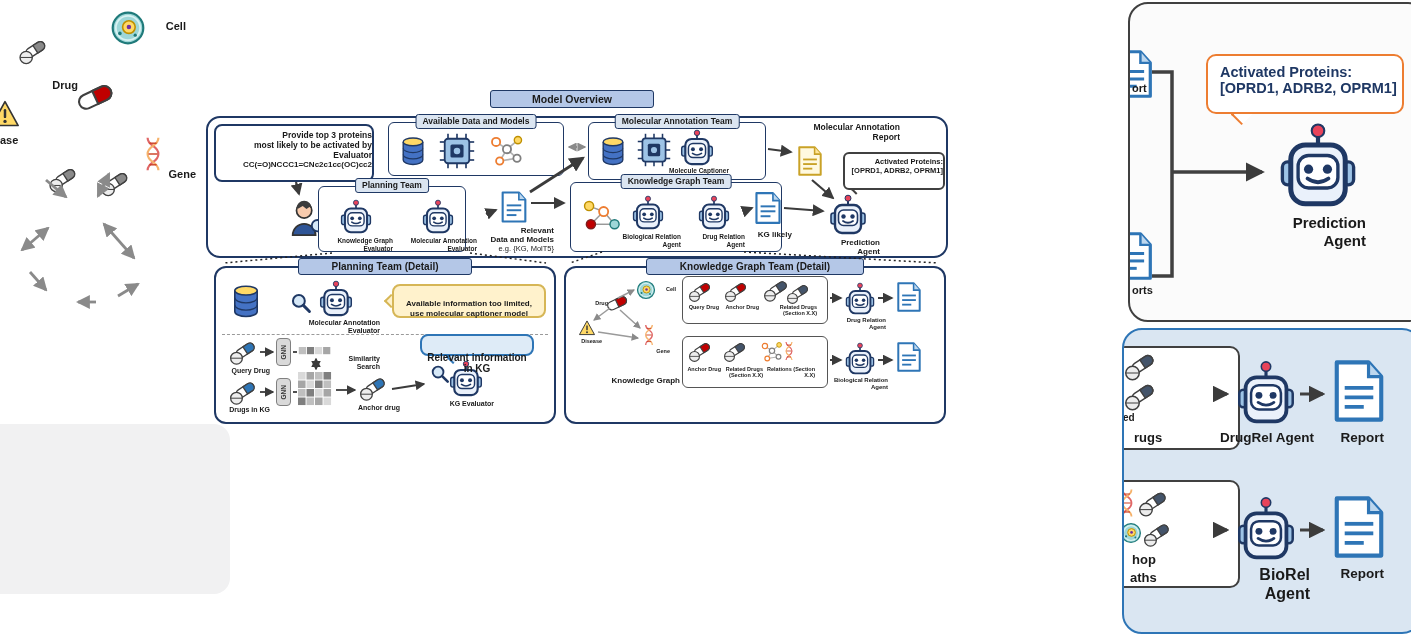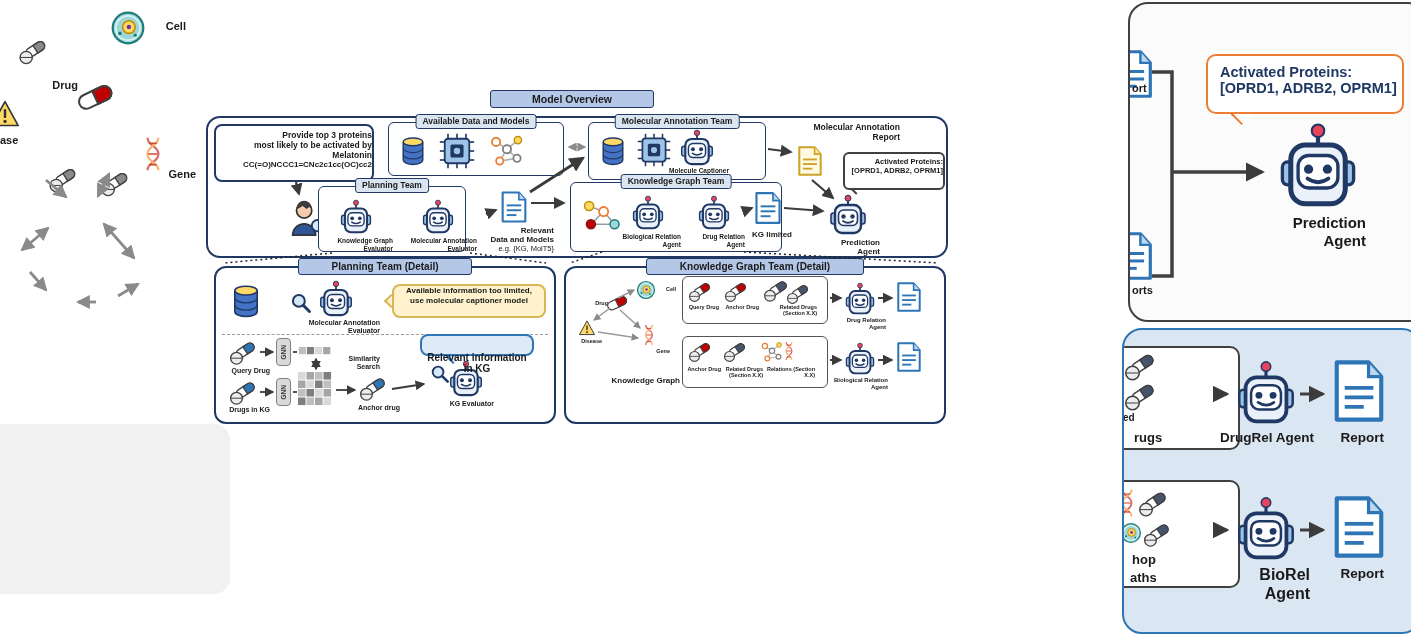--- a/index.html
+++ b/index.html
@@ -210,21 +210,21 @@
   </div>
 
   <div class="abs" style="left:-16px;top:424px;width:246px;height:170px;background:#f1f1f2;border-radius:16px"></div>
 
   <div class="panel" style="left:206px;top:116px;width:742px;height:142px"></div>
   <div class="panel-title" style="left:490px;top:90px;width:164px">Model Overview</div>
 
   <div class="mini-box" style="left:214px;top:124px;width:160px;height:58px;border-width:2px;border-radius:8px;padding-top:4px">
     <div class="lbl" style="position:static;font-size:8.5px">Provide top 3 proteins</div>
     <div class="lbl" style="position:static;font-size:8.5px">most likely to be activated by</div>
-    <div class="lbl" style="position:static;font-size:8.5px">Melatonin</div>
+    <div class="lbl" style="position:static;font-size:8.5px">Evaluator</div>
     <div class="lbl" style="position:static;font-size:8px">CC(=O)NCCC1=CNc2c1cc(OC)cc2</div>
   </div>
 
   <svg class="ic" style="left:286px;top:196px;width:42px;height:46px">
       <use href="#sym-person"></use>
     </svg>
 
   <div class="mini-box" style="left:388px;top:122px;width:176px;height:54px">
     <div class="mini-title">Available Data and Models</div>
     <svg class="ic" style="left:10px;top:12px;width:28px;height:32px">
@@ -298,42 +298,42 @@
     <svg class="ic" style="left:126px;top:12px;width:34px;height:36px">
         <use href="#sym-robot"></use>
       </svg>
     <div class="lbl" style="left:42px;top:50px;width:68px;font-size:6.5px">Biological Relation Agent</div>
     <div class="lbl" style="left:112px;top:50px;width:62px;font-size:6.5px">Drug Relation Agent</div>
   </div>
 
   <svg class="ic" style="left:754px;top:190px;width:28px;height:36px">
       <use href="#sym-doc"></use>
     </svg>
-  <div class="lbl" style="left:744px;top:230px;width:48px;font-size:8px">KG limited</div>
+  <div class="lbl" style="left:744px;top:230px;width:48px;font-size:8px">KG likely</div>
 
   <svg class="ic" style="left:828px;top:194px;width:40px;height:42px">
       <use href="#sym-robot"></use>
     </svg>
   <div class="lbl" style="left:818px;top:238px;width:62px;font-size:8px">Prediction Agent</div>
 
   <div class="panel" style="left:214px;top:266px;width:342px;height:158px;border-radius:12px"></div>
   <div class="panel-title" style="left:298px;top:258px;width:174px;font-size:10px">Planning Team (Detail)</div>
 
   <svg class="ic" style="left:230px;top:282px;width:32px;height:38px">
       <use href="#sym-db"></use>
     </svg>
   <svg class="ic" style="left:290px;top:292px;width:22px;height:22px">
       <use href="#sym-magnifier"></use>
     </svg>
   <svg class="ic" style="left:318px;top:280px;width:36px;height:38px">
       <use href="#sym-robot"></use>
     </svg>
   <div class="lbl" style="left:296px;top:319px;width:84px;font-size:7px">Molecular Annotation Evaluator</div>
 
-  <div class="callout" style="left:392px;top:284px;width:154px;height:34px;background:#fff2cc;border:2px solid #d6b656;padding:0 5px;font-size:8px;font-weight:bold;line-height:1.25">Available information too limited, use molecular captioner model</div>
+  <div class="callout" style="left:392px;top:284px;width:154px;height:34px;background:#fff2cc;border:2px solid #d6b656;padding:13px 5px;font-size:8px;font-weight:bold;line-height:1.25">Available information too limited, use molecular captioner model</div>
   <div class="tail" style="left:386px;top:296px;background:#fff2cc;border-left:2px solid #d6b656;border-bottom:2px solid #d6b656"></div>
 
   <div class="divider" style="left:222px;top:334px;width:326px"></div>
 
   <svg class="ic" style="left:228px;top:340px;width:30px;height:26px;color:#2e75b6">
       <use href="#sym-pills"></use>
     </svg>
   <div class="lbl" style="left:216px;top:367px;width:54px;font-size:7px">Query Drug</div>
   <svg class="ic" style="left:228px;top:380px;width:30px;height:26px;color:#2e75b6">
       <use href="#sym-pills"></use>

